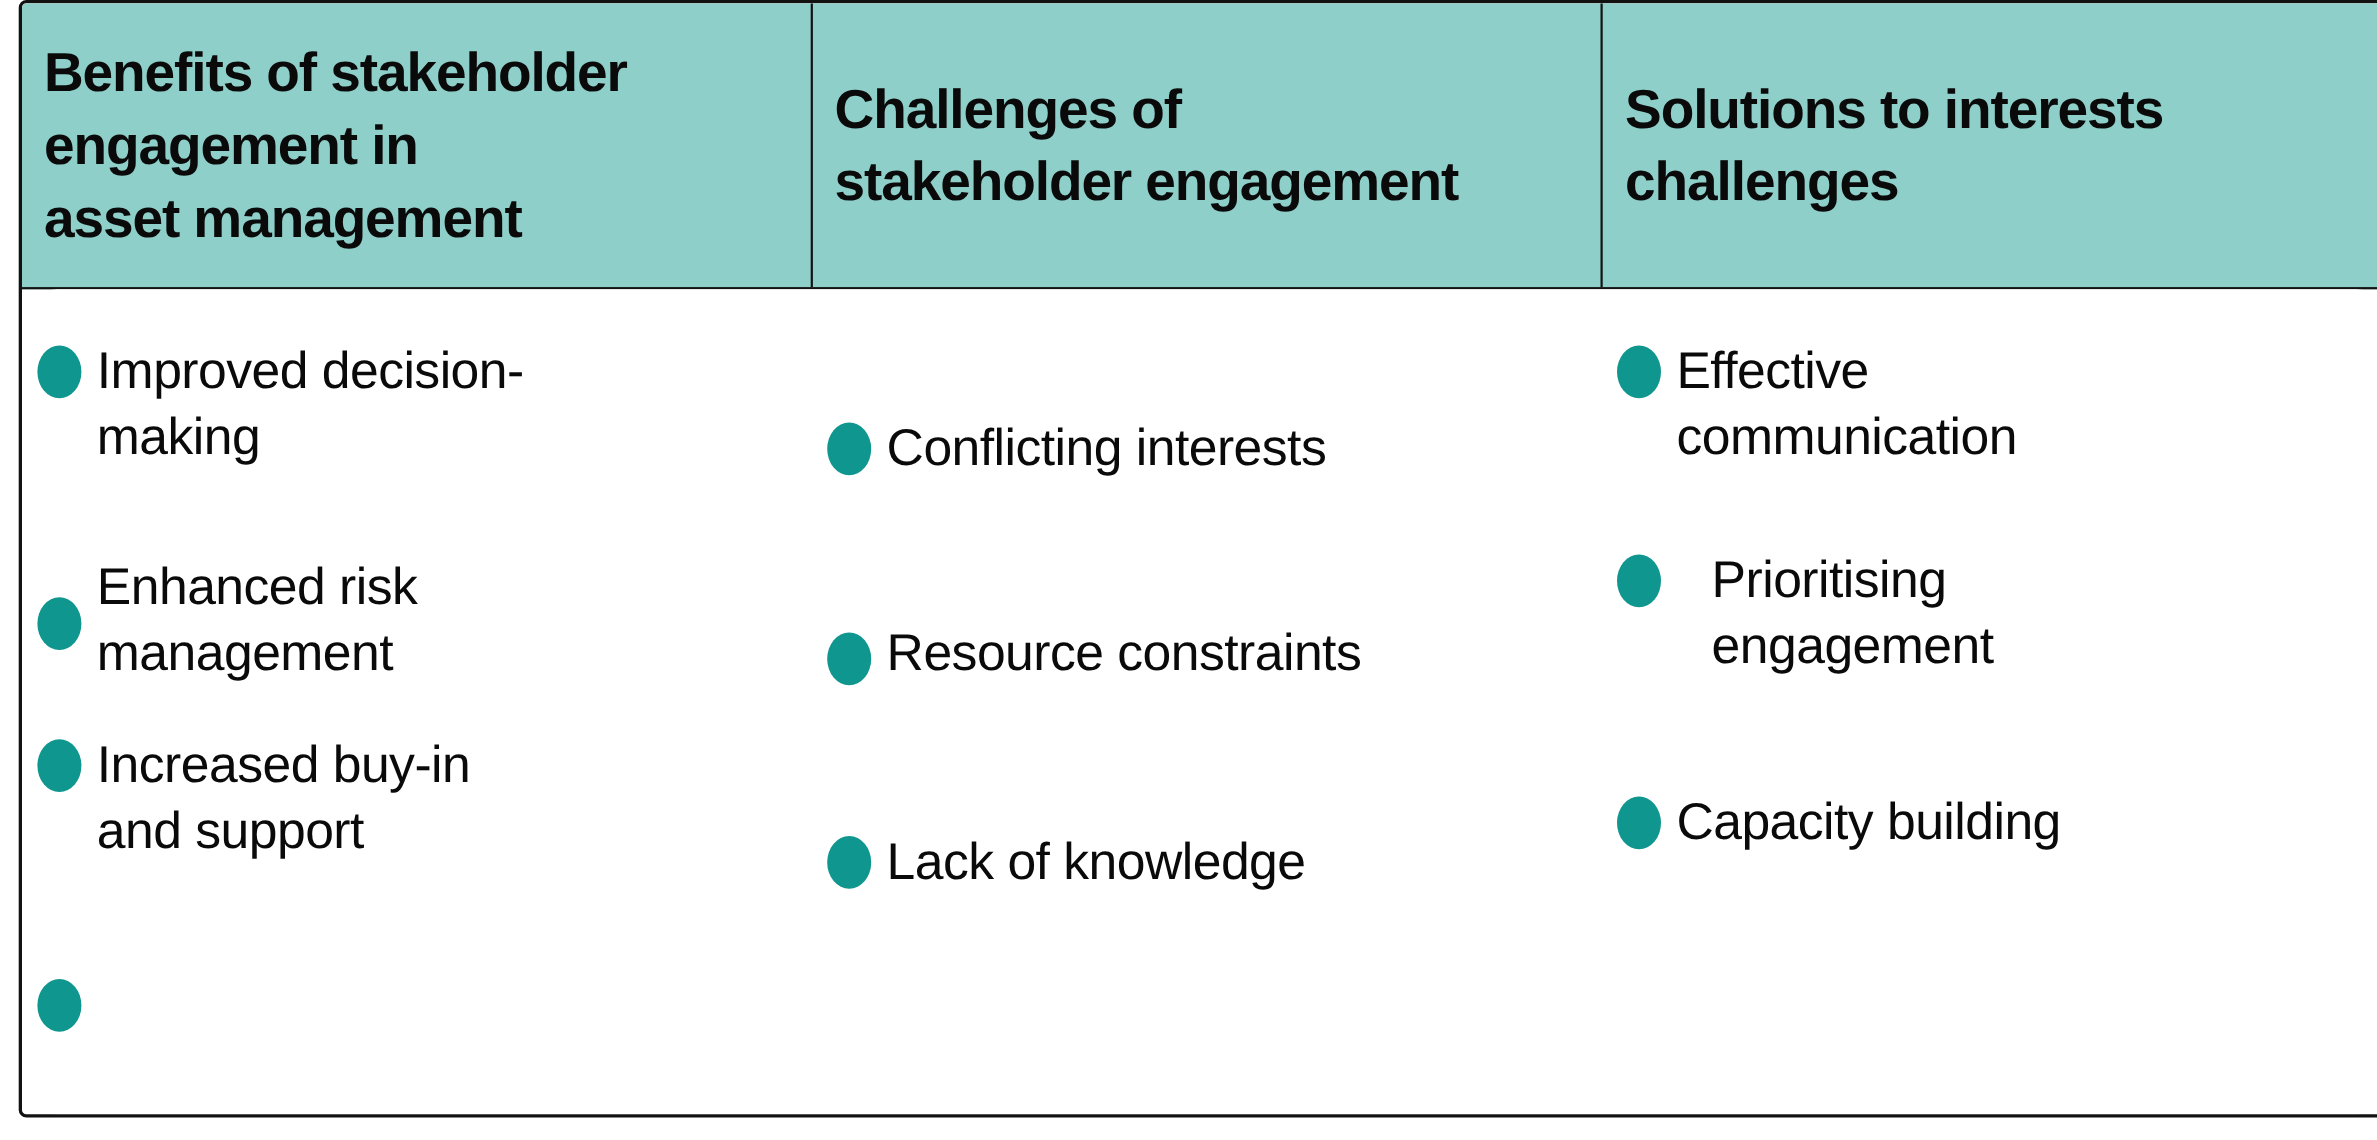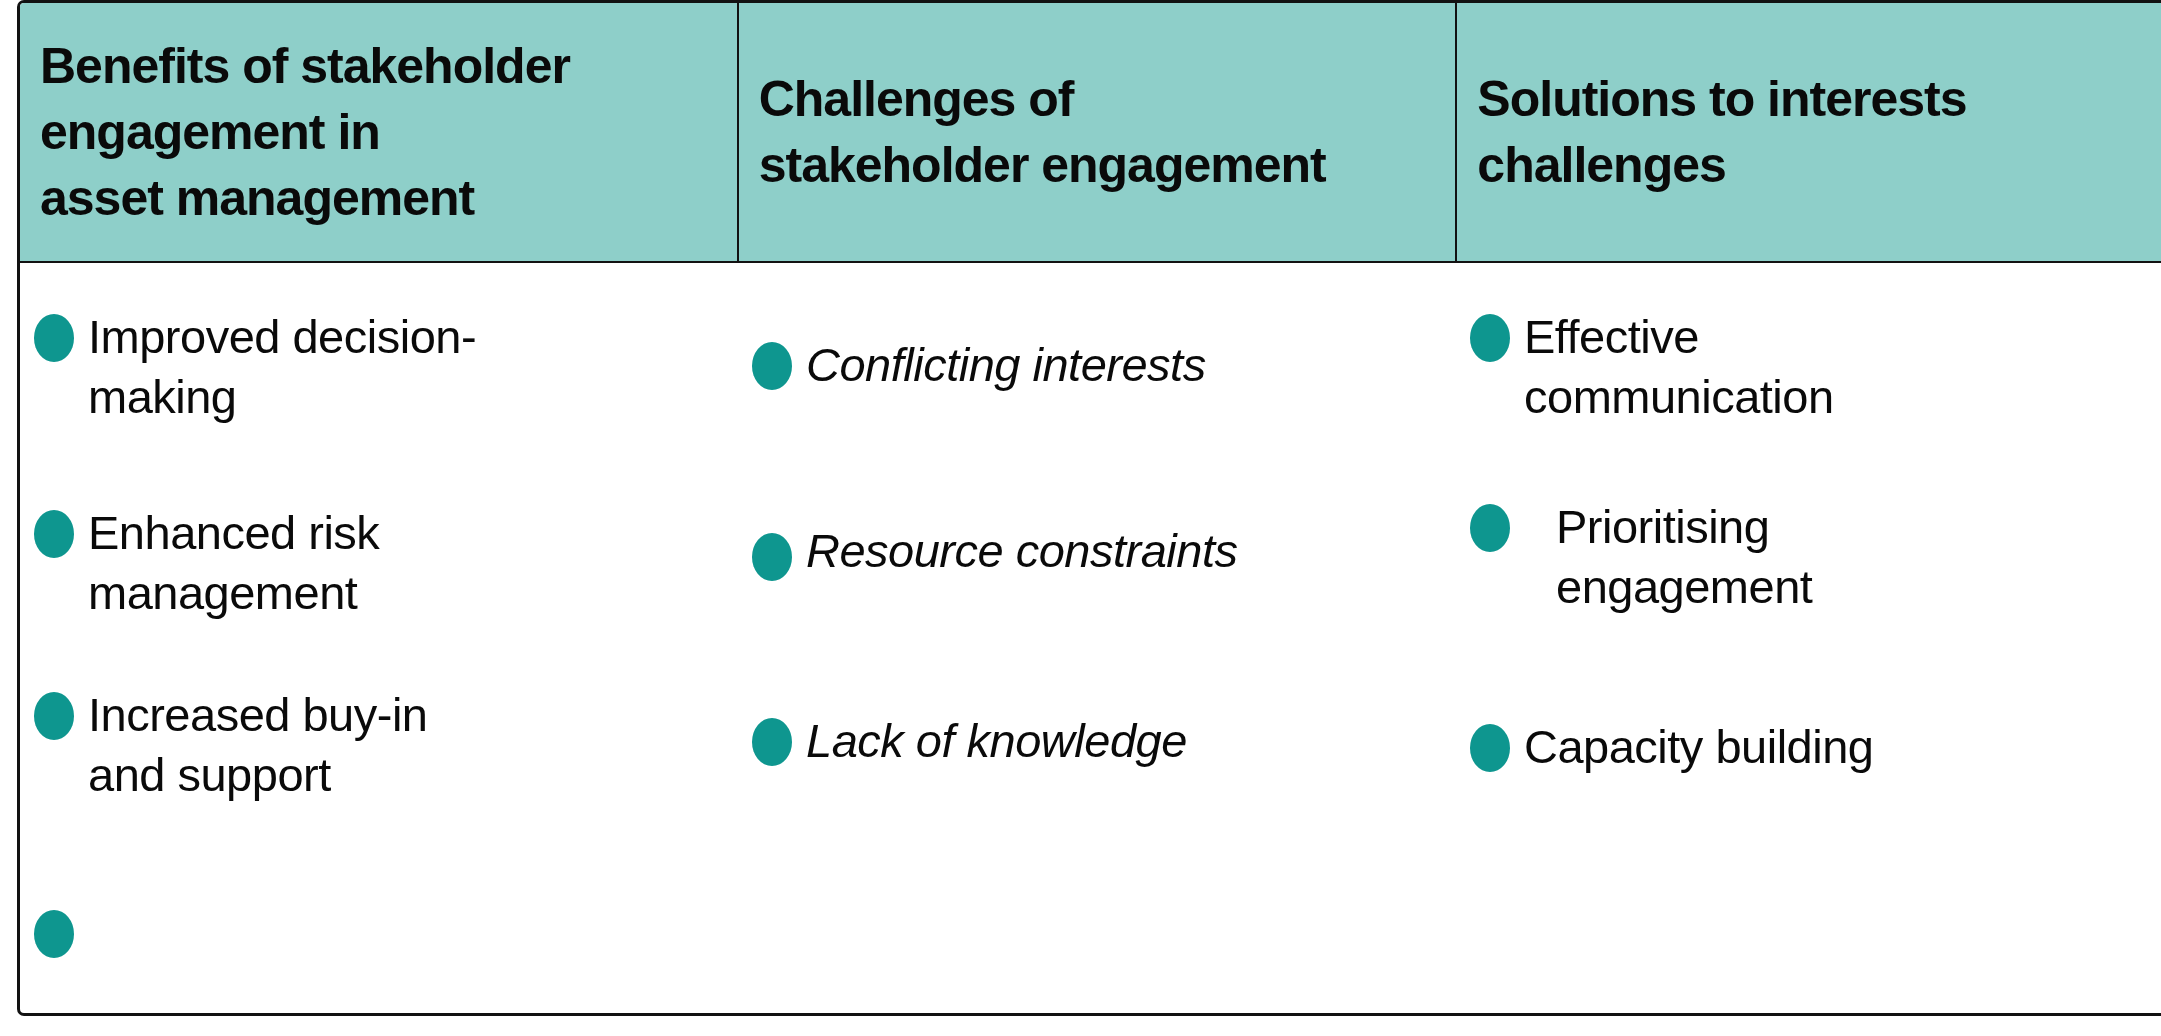--- a/index.html
+++ b/index.html
@@ -41,37 +41,37 @@
   .header-cell + .header-cell{border-left:2px solid var(--border);}
   .header-title{
     font-size:50px;line-height:66px;
     font-weight:700;letter-spacing:-1px;
     white-space:pre-line;
   }
   .body-row{display:flex;flex:1 1 auto;background:var(--body-bg);border-radius:32px;}
   .body-col{flex:1 1 0;}
   .list{padding:0 10px 0 14px;}
   .col1 .list{padding-top:44px;}
-  .col2 .list{padding-top:72px;font-style:italic;}
+  .col2 .list{padding-top:114px;}
   .col3 .list{padding-top:44px;}
   .item{display:flex;align-items:flex-start;}
   .bullet{
     flex:0 0 auto;
     width:40px;height:48px;
     margin:7px 14px 0 0;
     background:var(--bullet);
     border-radius:50%;
   }
   .item-label{
     font-size:47px;line-height:60px;
     letter-spacing:-0.5px;
     white-space:pre-line;
   }
   .c1-i1{margin-bottom:76px;}
-  .c1-i2{margin-bottom:62px;}
+  .c1-i2{margin-bottom:42px;align-items:center;}
   .c1-i3{margin-bottom:98px;}
   .c2-i1{margin-bottom:126px;}
   .c2-i2{margin-bottom:130px;align-items:flex-end;}
   .c3-i1{margin-bottom:70px;}
   .c3-i2{margin-bottom:100px;gap:32px;}
 </style>
 </head>
 <body>
 
 <div class="stage">

